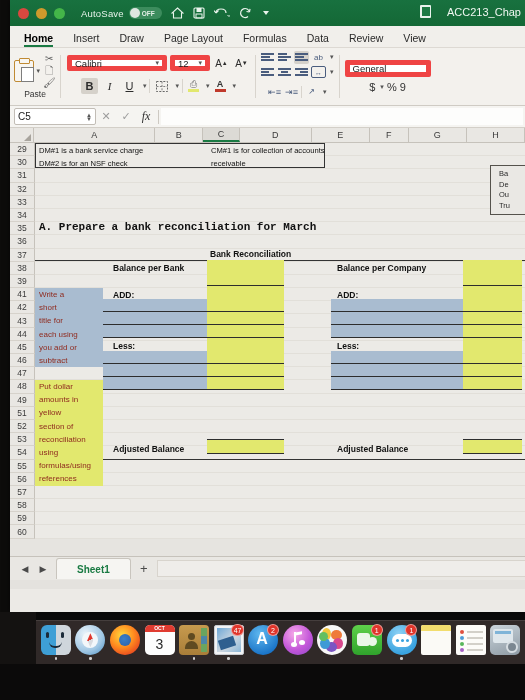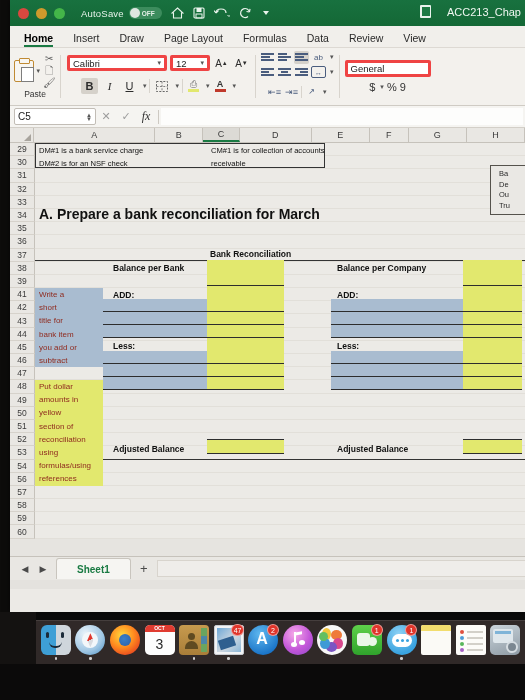--- a/index.html
+++ b/index.html
@@ -107,21 +107,21 @@
   }
   #paste-label { font-size: 8.5px; color: #333; margin-top: 1px; }
   .caret { font-size: 7px; color: #555; margin-left: 2px; }
   #clip-col { display: flex; flex-direction: column; gap: 2px; margin-left: 3px; align-items: center; }
   .clip-ic { font-size: 10px; color: #5a5a5a; line-height: 1; }
 
   
   #font-group { flex-direction: column; justify-content: center; gap: 3px; padding-left: 6px; }
   .frow { display: flex; align-items: center; gap: 3px; }
   .combo {
-    height: 16px; background: #fff; border: 3px solid #ef4444; border-radius: 2px;
+    height: 16px; background: #fff; border: 5px solid #ef4444; border-radius: 2px;
     display: flex; align-items: center; padding: 0 3px; font-size: 9.5px; color: #222;
     justify-content: space-between;
   }
   #font-name-combo { width: 100px; }
   #font-size-combo { width: 40px; }
   .gbtn {
     width: 17px; height: 16px; display: flex; align-items: center; justify-content: center;
     font-size: 10px; color: #2b2b2b; border-radius: 2px;
   }
   .gbtn.on { background: #d5d1ca; }
@@ -567,37 +567,37 @@
           </div>
         <div class="row">
             <div class="rowhead">48</div>
             <div class="rowbody"></div>
           </div>
         <div class="row">
             <div class="rowhead">49</div>
             <div class="rowbody"></div>
           </div>
         <div class="row">
-            <div class="rowhead">50</div>
-            <div class="rowbody"></div>
-          </div>
-        <div class="row">
             <div class="rowhead">51</div>
             <div class="rowbody"></div>
           </div>
         <div class="row">
             <div class="rowhead">52</div>
             <div class="rowbody"></div>
           </div>
         <div class="row">
             <div class="rowhead">53</div>
             <div class="rowbody"></div>
           </div>
         <div class="row">
             <div class="rowhead">54</div>
+            <div class="rowbody"></div>
+          </div>
+        <div class="row">
+            <div class="rowhead">55</div>
             <div class="rowbody"></div>
           </div>
         <div class="row">
             <div class="rowhead">56</div>
             <div class="rowbody"></div>
           </div>
         <div class="row">
             <div class="rowhead">57</div>
             <div class="rowbody"></div>
           </div>
@@ -623,21 +623,21 @@
         <div class="ov txt-small" style="left:4px; top:16px;">DM#2 is for an NSF check</div>
         <div class="ov txt-small" style="left:176px; top:16px;">receivable</div>
 
         <div id="rightbox">
           <div>Ba</div>
           <div>De</div>
           <div>Ou</div>
           <div>Tru</div>
         </div>
 
-        <div class="ov bold" style="left:4px; top:63px; font-size:14px;">A.  Prepare a bank reconciliation for March</div>
+        <div class="ov bold" style="left:4px; top:78px; font-size:11px;font-family:Liberation Mono, monospace;">A.  Prepare a bank reconciliation for March</div>
 
         <div class="ov bold" style="left:175px; top:106px; font-size:8.5px;">Bank Reconciliation</div>
 
         <div id="reconbox"></div>
 
         <div class="ov bold" style="left:78px; top:120px; font-size:8.5px;">Balance per Bank</div>
         <div class="cellband yelband" style="left:172px; top:117px; width:77px; height:26px;"></div>
         <div class="cellband" style="left:172px; top:142px; width:77px; height:0; border-bottom:1.2px solid #2d2d2d;"></div>
 
         <div class="ov bold" style="left:78px; top:147px; font-size:8.5px;">ADD:</div>
@@ -707,21 +707,21 @@
 
         <div class="ov bold" style="left:302px; top:301px; font-size:8.5px;">Adjusted Balance</div>
         <div class="cellband yelband" style="left:428px; top:297px; width:59px; height:13px;"></div>
         <div class="cellband underline" style="left:428px; top:296px; width:59px; height:0;"></div>
         <div class="cellband underline" style="left:428px; top:310px; width:59px; height:0;"></div>
 
         <div class="noteblue" style="position:absolute;left:0px;top:145px;width:68px;height:79px;font-size:8px;line-height:13.2px;padding-left:4px;">
           <div>Write a</div>
           <div>short</div>
           <div>title for</div>
-          <div>bank item</div>
+          <div>each using</div>
           <div>you add or</div>
           <div>subtract</div>
         </div>
 
         <div class="noteyel" style="position:absolute;left:0px;top:237px;width:68px;height:106px;font-size:8px;line-height:13.2px;padding-left:4px;">
           <div>Put dollar</div>
           <div>amounts in</div>
           <div>yellow</div>
           <div>section of</div>
           <div>reconciliation</div>

